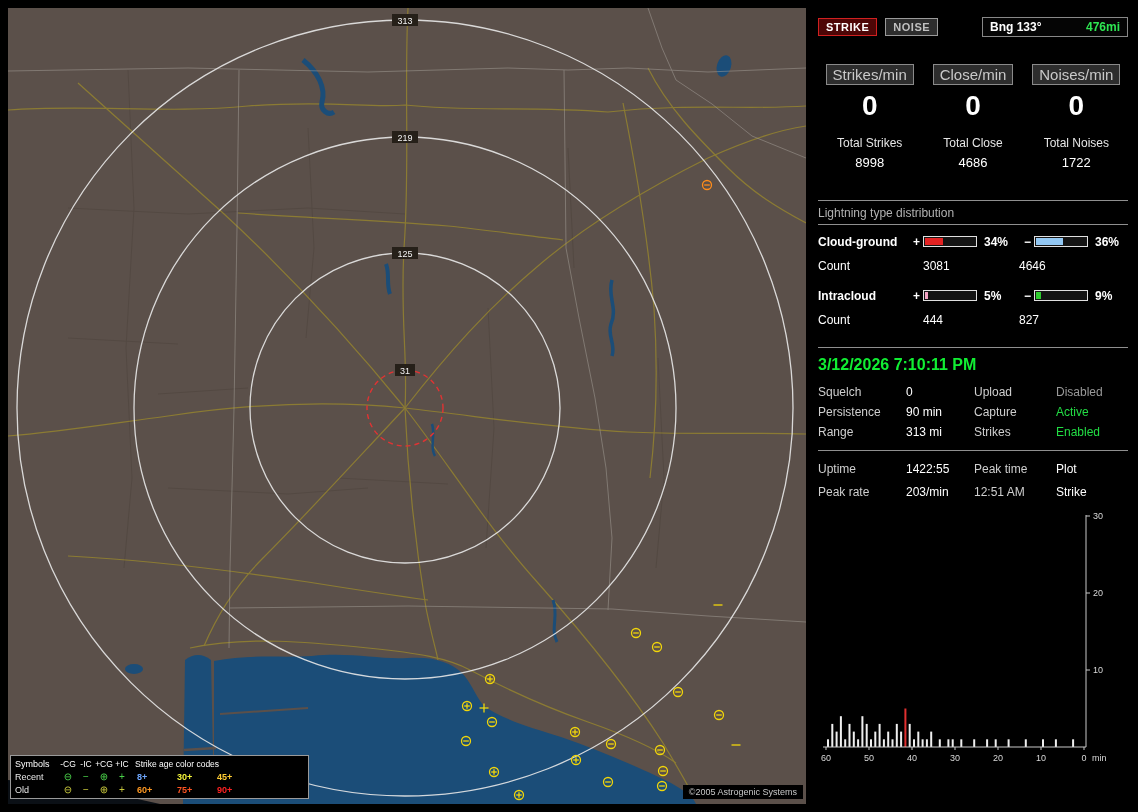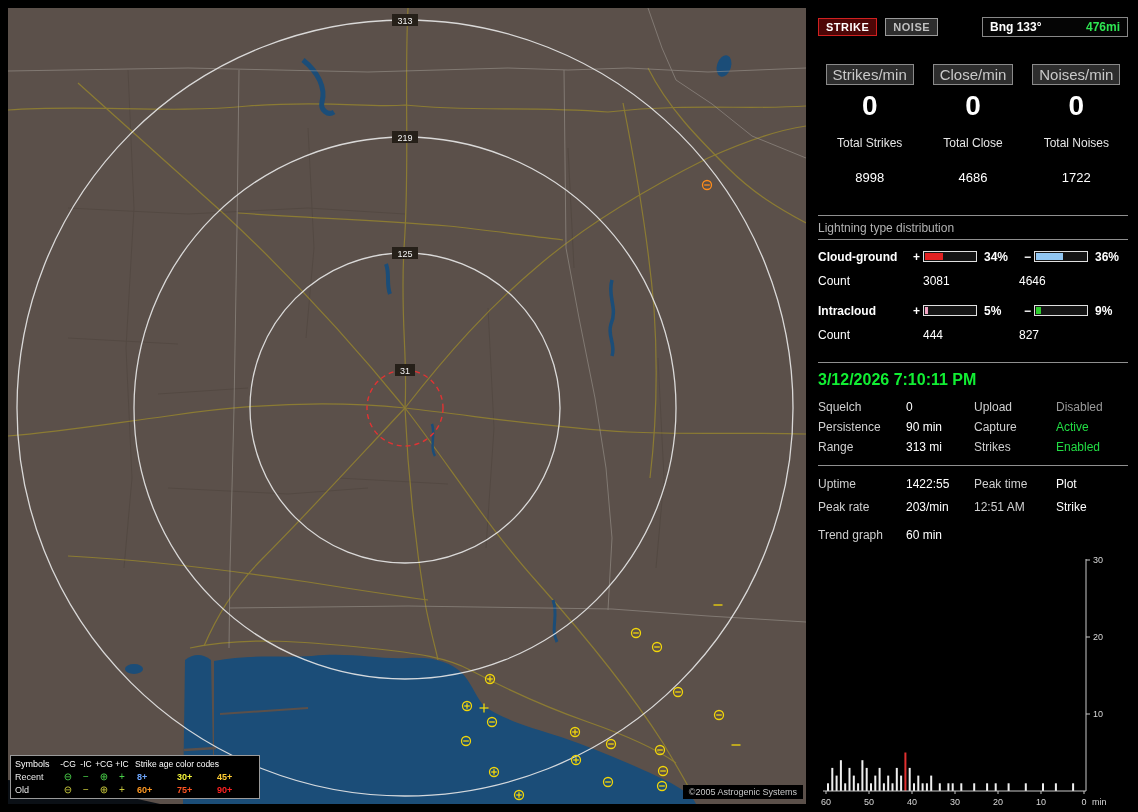--- a/index.html
+++ b/index.html
@@ -6,21 +6,21 @@
   html,body { width:1138px; height:812px; background:#000; overflow:hidden;
               font-family:"Liberation Sans", sans-serif; }
   .app { position:relative; width:1138px; height:812px; background:#000; }
 
   
   .map-panel { position:absolute; left:8px; top:8px; width:798px; height:796px;
                background:#5b504a; overflow:hidden; }
   .map-panel svg.map { position:absolute; left:0; top:0; }
   svg text { font-family:"Liberation Sans", sans-serif; }
 
-  .legend { position:absolute; left:2px; bottom:5px; width:250px; background:#000;
+  .legend { position:absolute; left:2px; bottom:5px; width:299px; background:#000;
             border:1px solid #9a9a9a; font-size:9px; color:#ddd; padding:1px 2px 2px 4px; }
   .legend-grid { display:grid; grid-template-columns:44px repeat(4,18px) repeat(3,40px);
                  align-items:center; height:13px; }
   .legend-head { color:#fff; }
   .legend-col { text-align:center; font-size:8.5px; }
   .age-title { grid-column:6 / span 3; font-size:8.5px; padding-left:4px; }
   .legend-row-label { color:#e6e6e6; }
   .legend-sym { text-align:center; font-size:10px; line-height:10px; }
   .legend-age { font-weight:bold; padding-left:6px; }
 
@@ -39,21 +39,21 @@
              padding:2px 7px; display:flex; justify-content:space-between;
              font-weight:bold; font-size:12px; color:#fff; }
   .green { color:#2ee652; }
 
   .rates { display:flex; margin-top:26px; text-align:center; }
   .rate-col { flex:1; }
   .rate-chip { display:inline-block; background:#2d2d2d; border:1px solid #8a8a8a;
                color:#c9c9c9; font-size:15px; padding:1px 6px; }
   .rate-value { font-size:28px; font-weight:bold; color:#fff; margin-top:5px; }
   .total-label { margin-top:14px; color:#e6e6e6; font-size:12px; }
-  .total-value { margin-top:20px; color:#fff; font-size:13px; }
+  .total-value { margin-top:5px; color:#fff; font-size:13px; }
 
   .divider { border-top:1px solid #8f8f8f; }
   .divider.big { margin-top:30px; }
   .divider.mid { margin-top:16px; }
 
   .section-title { color:#b2b2b2; font-size:12px; padding:5px 0 4px;
                    border-bottom:1px solid #8f8f8f; margin-bottom:4px; }
 
   .dist-row { display:grid; grid-template-columns:92px 13px 56px 42px 13px 56px 36px;
               align-items:center; height:25px; }
@@ -393,24 +393,20 @@
           <span class="kv-value">Plot</span>
         </div>
         <div class="kv-row">
           <span class="kv-label">Peak rate</span>
           <span class="kv-value">203/min</span>
           <span class="kv-label">12:51 AM</span>
           <span class="kv-value">Strike</span>
         </div>
       </div>
 
-    <div class="trend-label-row">
-      <span class="kv-label">Trend graph</span>
-      <span class="kv-value">60 min</span>
-    </div>
 
     <div class="trend-wrap">
       <svg id="trend-svg" width="310" height="252" viewBox="0 0 310 252">
           <rect x="9" y="226.3" width="2" height="7.7" fill="#efefef"></rect>
           <rect x="13.3" y="210.9" width="2" height="23.1" fill="#efefef"></rect>
           <rect x="17.6" y="218.6" width="2" height="15.4" fill="#efefef"></rect>
           <rect x="21.9" y="203.2" width="2" height="30.8" fill="#efefef"></rect>
           <rect x="26.2" y="226.3" width="2" height="7.7" fill="#efefef"></rect>
           <rect x="30.5" y="210.9" width="2" height="23.1" fill="#efefef"></rect>
           <rect x="34.8" y="218.6" width="2" height="15.4" fill="#efefef"></rect>

